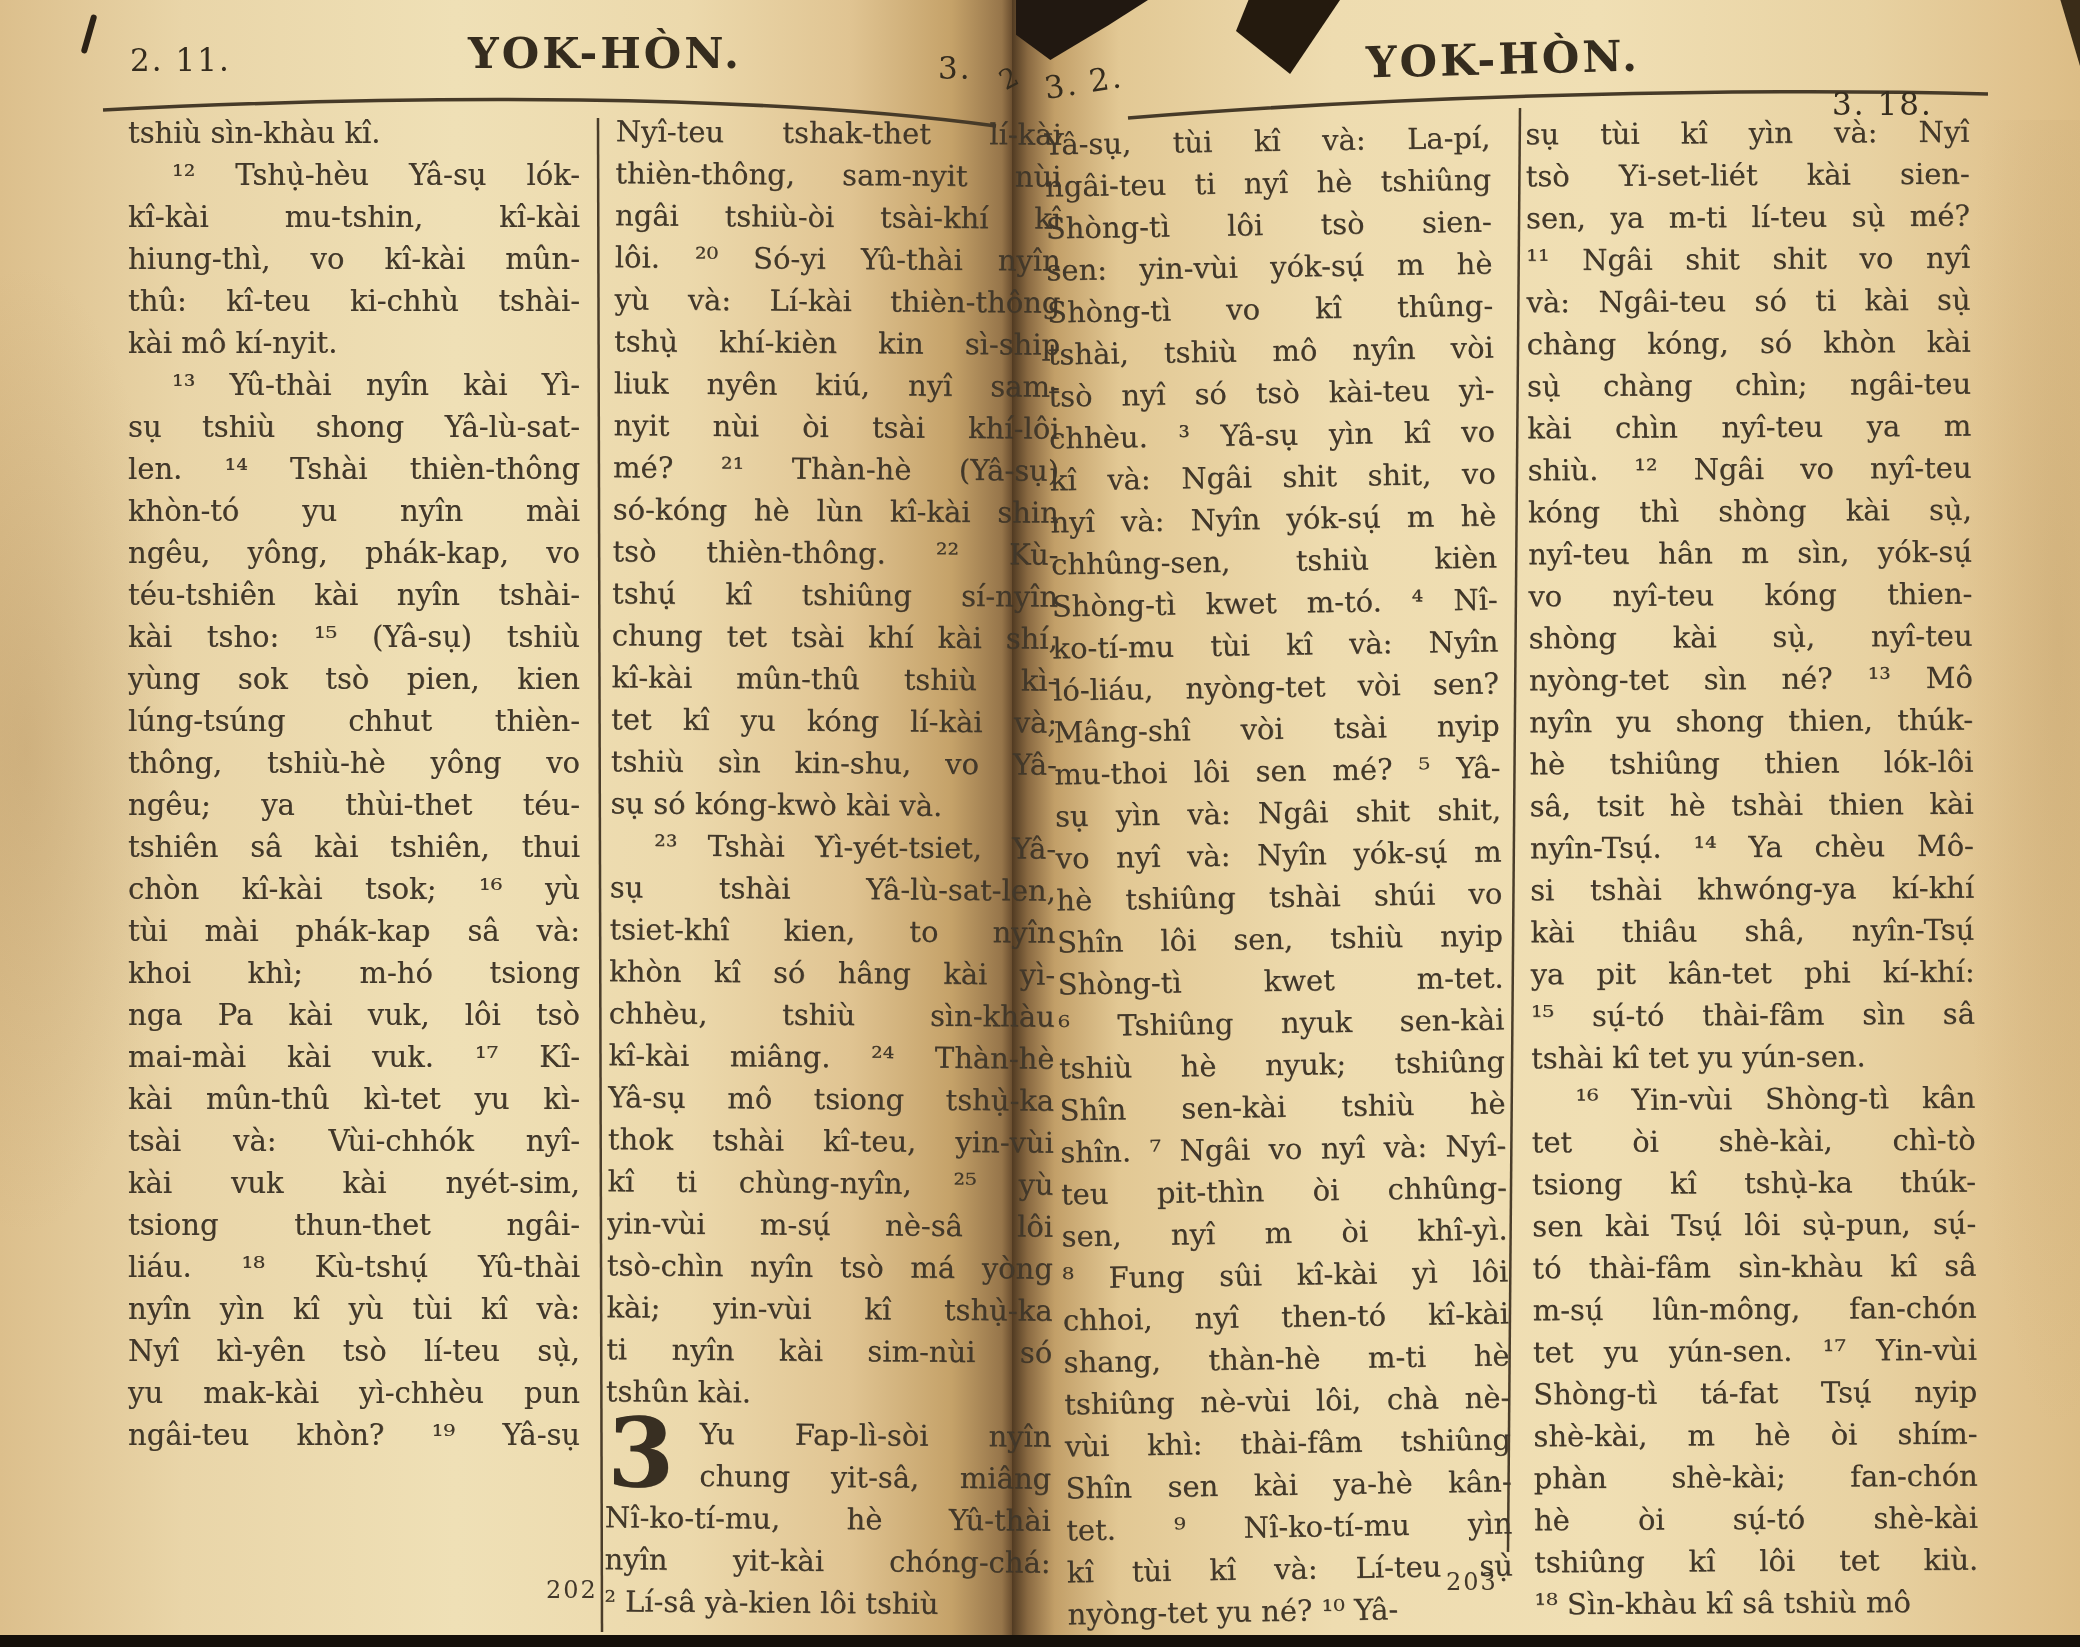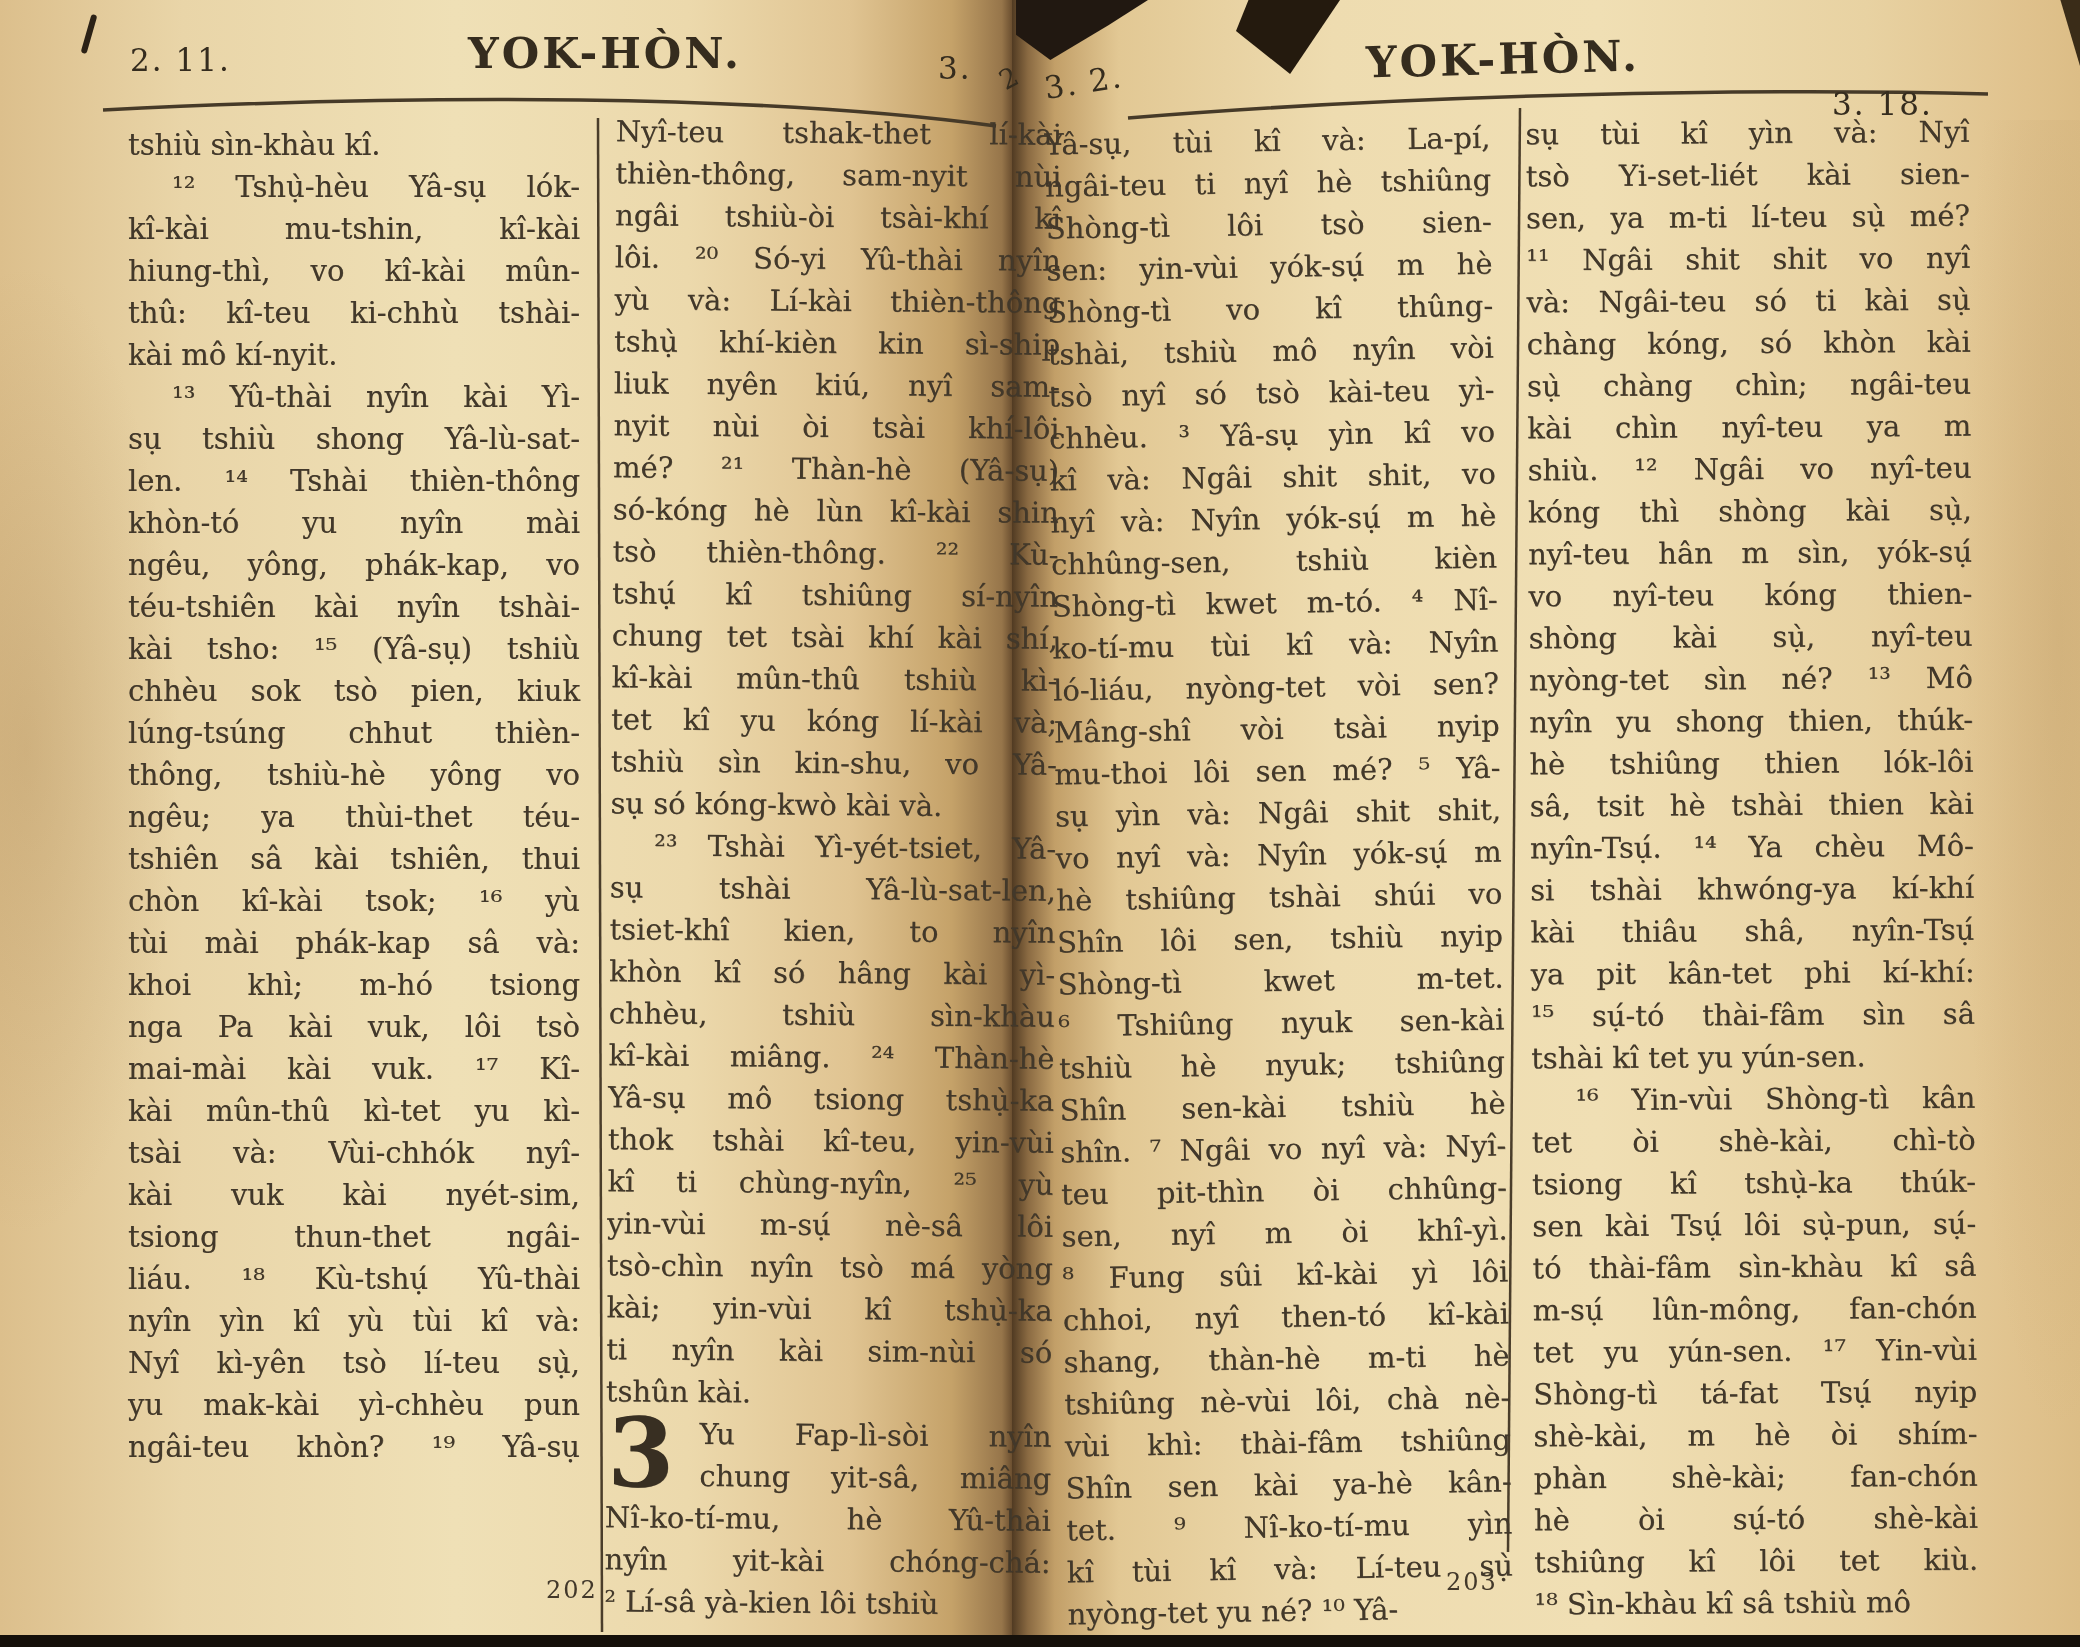--- a/index.html
+++ b/index.html
@@ -35,21 +35,21 @@
   .lp-ref-l{left:130px;top:42px;}
   .lp-title{left:468px;top:28px;}
   .lp-ref-r{left:938px;top:50px;}
   .lp-ref-r2{left:1000px;top:62px;font-size:27px;transform:rotate(-28deg);}
   .rp-ref-l{left:1044px;top:64px;transform:rotate(-9deg);}
   .rp-title{left:1366px;top:34px;transform:rotate(-1.5deg);}
   .rp-ref-r{left:1832px;top:42px;margin-top:44px;}
 
   .col{position:absolute;box-sizing:border-box;color:#42382a;font-size:29px;line-height:42px;
     text-shadow:0.3px 0.3px 0 rgba(58,48,34,.5);}
-  .col1{left:128px;top:124px;width:452px;}
+  .col1{left:128px;top:112px;width:452px;}
   .col2{left:610px;top:112px;width:446px;transform:rotate(0.45deg);}
   .col3{left:1056px;top:120px;width:446px;transform:rotate(-0.9deg);}
   .col4{left:1530px;top:112px;width:444px;transform:rotate(-0.35deg);}
   .line{height:42px;text-align:justify;text-align-last:justify;text-justify:inter-word;}
   .line.end{text-align-last:left;}
   .line.ind{padding-left:44px;}
   .line.chap{padding-left:94px;}
   .dropcap{position:absolute;left:2px;font-size:96px;line-height:82px;font-weight:bold;color:#382f22;}
 
   .pagenum{position:absolute;font-size:24px;color:#42382a;letter-spacing:2px;}
@@ -90,21 +90,21 @@
       <div class="line">hiung-thì, vo kî-kài mûn-</div>
       <div class="line">thû: kî-teu ki-chhù tshài-</div>
       <div class="line end">kài mô kí-nyit.</div>
       <div class="line ind">¹³ Yû-thài nyîn kài Yì-</div>
       <div class="line">sụ tshiù shong Yâ-lù-sat-</div>
       <div class="line">len. ¹⁴ Tshài thièn-thông</div>
       <div class="line">khòn-tó yu nyîn mài</div>
       <div class="line">ngêu, yông, phák-kap, vo</div>
       <div class="line">téu-tshiên kài nyîn tshài-</div>
       <div class="line">kài tsho: ¹⁵ (Yâ-sụ) tshiù</div>
-      <div class="line">chhèu sok tsò pien, kiuk</div>
+      <div class="line">yùng sok tsò pien, kien</div>
       <div class="line">lúng-tsúng chhut thièn-</div>
       <div class="line">thông, tshiù-hè yông vo</div>
       <div class="line">ngêu; ya thùi-thet téu-</div>
       <div class="line">tshiên sâ kài tshiên, thui</div>
       <div class="line">chòn kî-kài tsok; ¹⁶ yù</div>
       <div class="line">tùi mài phák-kap sâ và:</div>
       <div class="line">khoi khì; m-hó tsiong</div>
       <div class="line">nga Pa kài vuk, lôi tsò</div>
       <div class="line">mai-mài kài vuk. ¹⁷ Kî-</div>
       <div class="line">kài mûn-thû kì-tet yu kì-</div>

